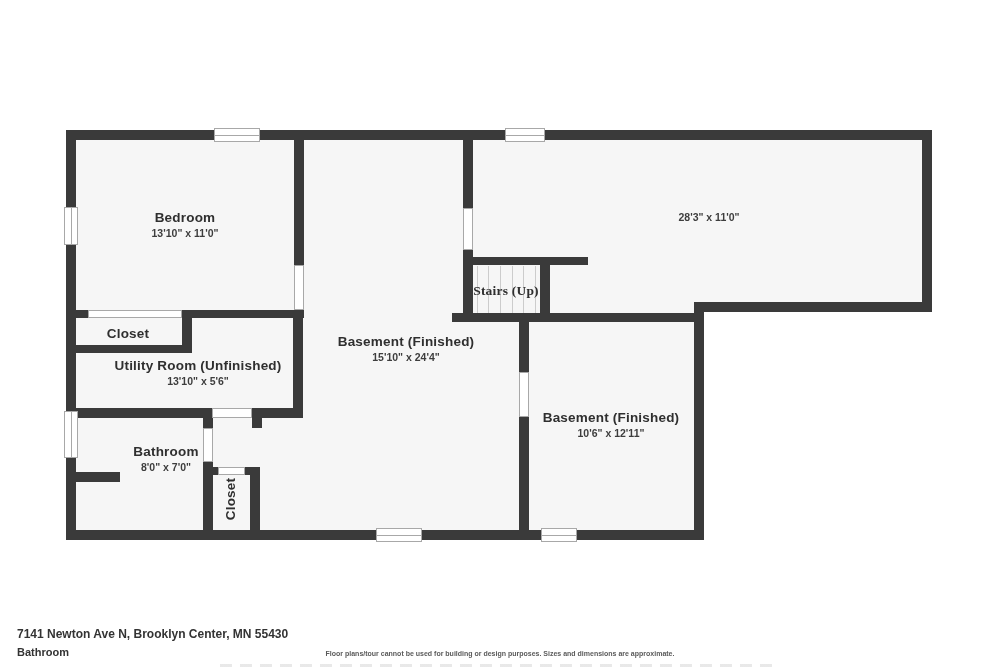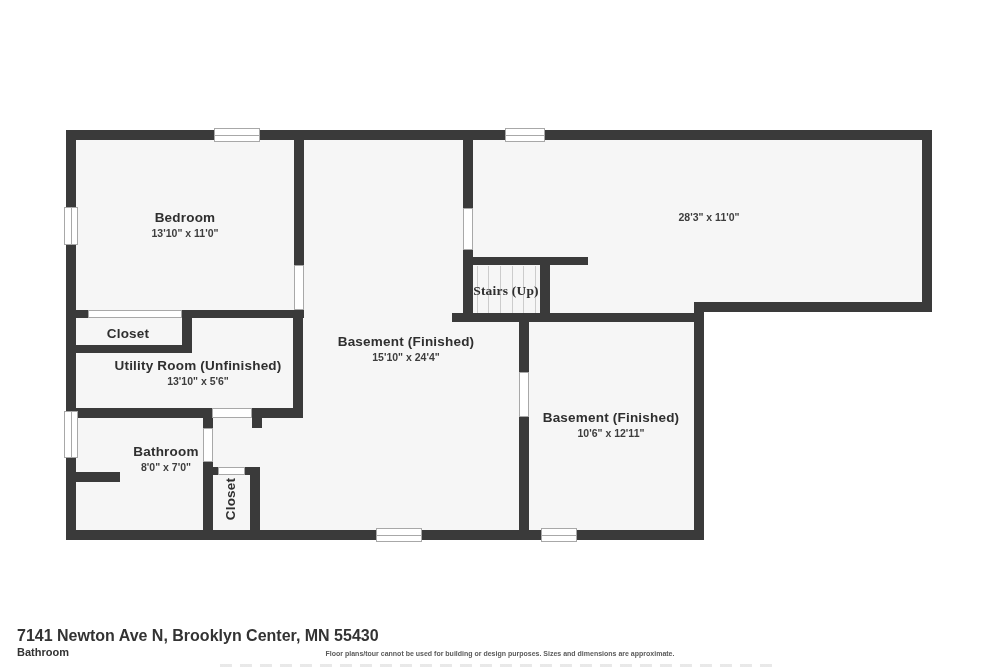--- a/index.html
+++ b/index.html
@@ -73,21 +73,21 @@
   .room-label .rdims {
     display: block;
     font-size: 10.5px;
     font-weight: 700;
     color: #3d3d3d;
   }
   .footer-address {
     position: absolute;
     left: 17px;
     top: 627px;
-    font-size: 16px;
+    font-size: 12px;
     font-weight: 700;
     color: #333333;
   }
   .footer-level {
     position: absolute;
     left: 17px;
     top: 646px;
     font-size: 11px;
     font-weight: 700;
     color: #333333;

